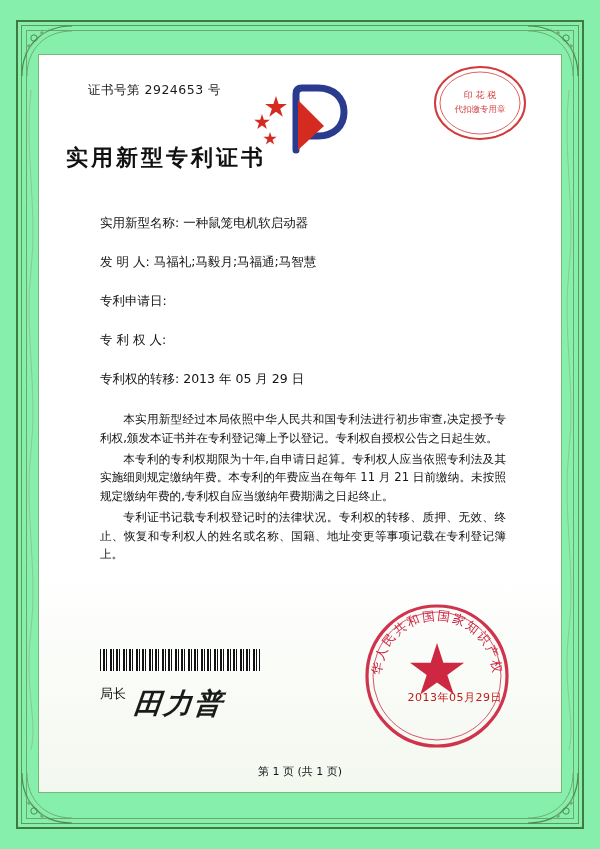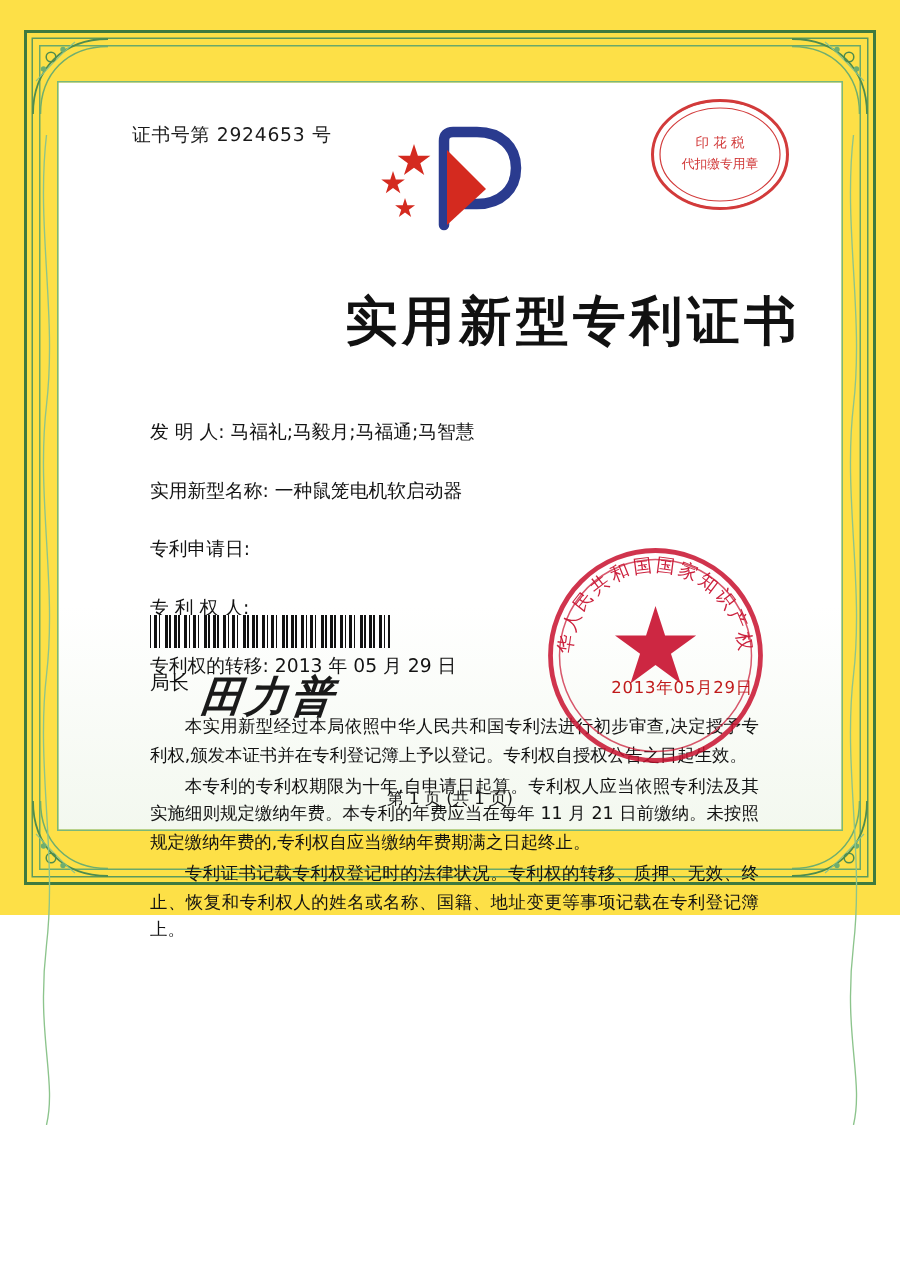--- a/index.html
+++ b/index.html
@@ -10,22 +10,22 @@
   body {
     width: 600px;
     height: 849px;
     font-family: "Liberation Sans", sans-serif;
     overflow: hidden;
   }
 
   .certificate {
     position: relative;
     width: 600px;
-    height: 610px;
-    background: #fde047;
+    height: 849px;
+    background: #86efac;
     box-sizing: border-box;
   }
 
   
   .frame-outer {
     position: absolute;
     left: 16px;
     top: 20px;
     right: 16px;
     bottom: 20px;
@@ -109,27 +109,27 @@
   
   .stamp-top {
     position: absolute;
     right: 34px;
     top: 10px;
     width: 96px;
     height: 78px;
   }
 
   .title {
-    text-align: right;
-    font-family: "DejaVu Sans", sans-serif;
-    font-size: 35px;
+    text-align: left;
+    font-family: "DejaVu Sans", sans-serif;
+    font-size: 22px;
     font-weight: bold;
     color: #111111;
     letter-spacing: 3px;
-    margin-top: 92px;
+    margin-top: 44px;
   }
 
   .fields {
     margin: 42px 0 0 34px;
     font-family: "DejaVu Sans", sans-serif;
     font-size: 12.5px;
     color: #131313;
   }
   .field-row {
     display: flex;
@@ -309,26 +309,26 @@
         <text x="48" y="48" font-family="DejaVu Sans, sans-serif" font-size="8.5" fill="#d23b3b" text-anchor="middle">代扣缴专用章</text>
         <path d="M10,20 A45,36 0 0 1 86,20" fill="none" stroke="#d23b3b" stroke-width="0.7"></path>
         <path d="M10,58 A45,36 0 0 0 86,58" fill="none" stroke="#d23b3b" stroke-width="0.7"></path>
       </svg>
     </div>
 
     <div class="title">实用新型专利证书</div>
 
     <div class="fields">
       <div class="field-row">
+        <span class="field-label">实用新型名称:</span>
+        <span class="field-value">一种鼠笼电机软启动器</span>
+      </div>
+      <div class="field-row">
         <span class="field-label">发 明 人:</span>
         <span class="field-value">马福礼;马毅月;马福通;马智慧</span>
-      </div>
-      <div class="field-row">
-        <span class="field-label">实用新型名称:</span>
-        <span class="field-value">一种鼠笼电机软启动器</span>
       </div>
       <div class="field-row">
         <span class="field-label">专利申请日:</span>
       </div>
       <div class="field-row">
         <span class="field-label">专 利 权 人:</span>
       </div>
       <div class="field-row">
         <span class="field-label">专利权的转移:</span>
         <span class="field-value">2013 年 05 月 29 日</span>

